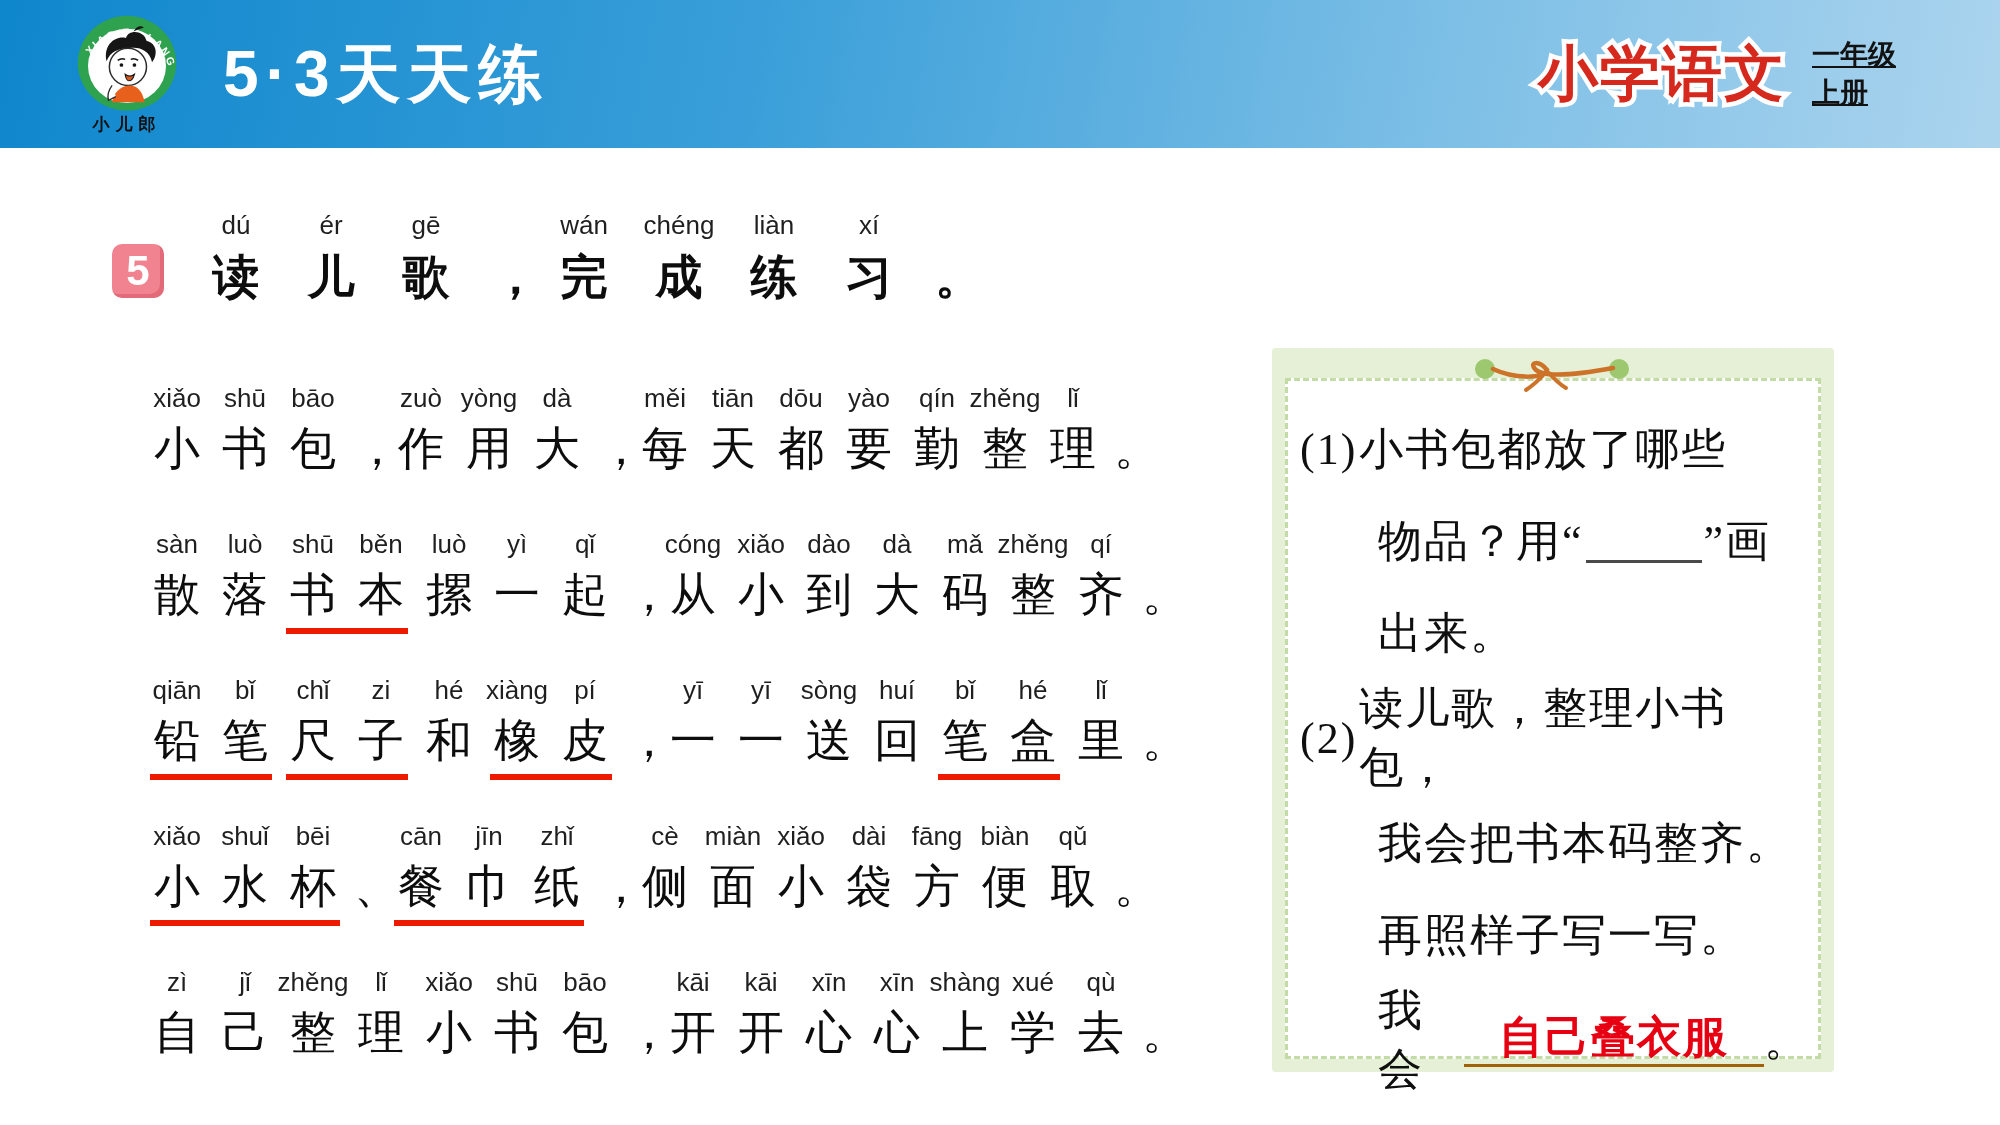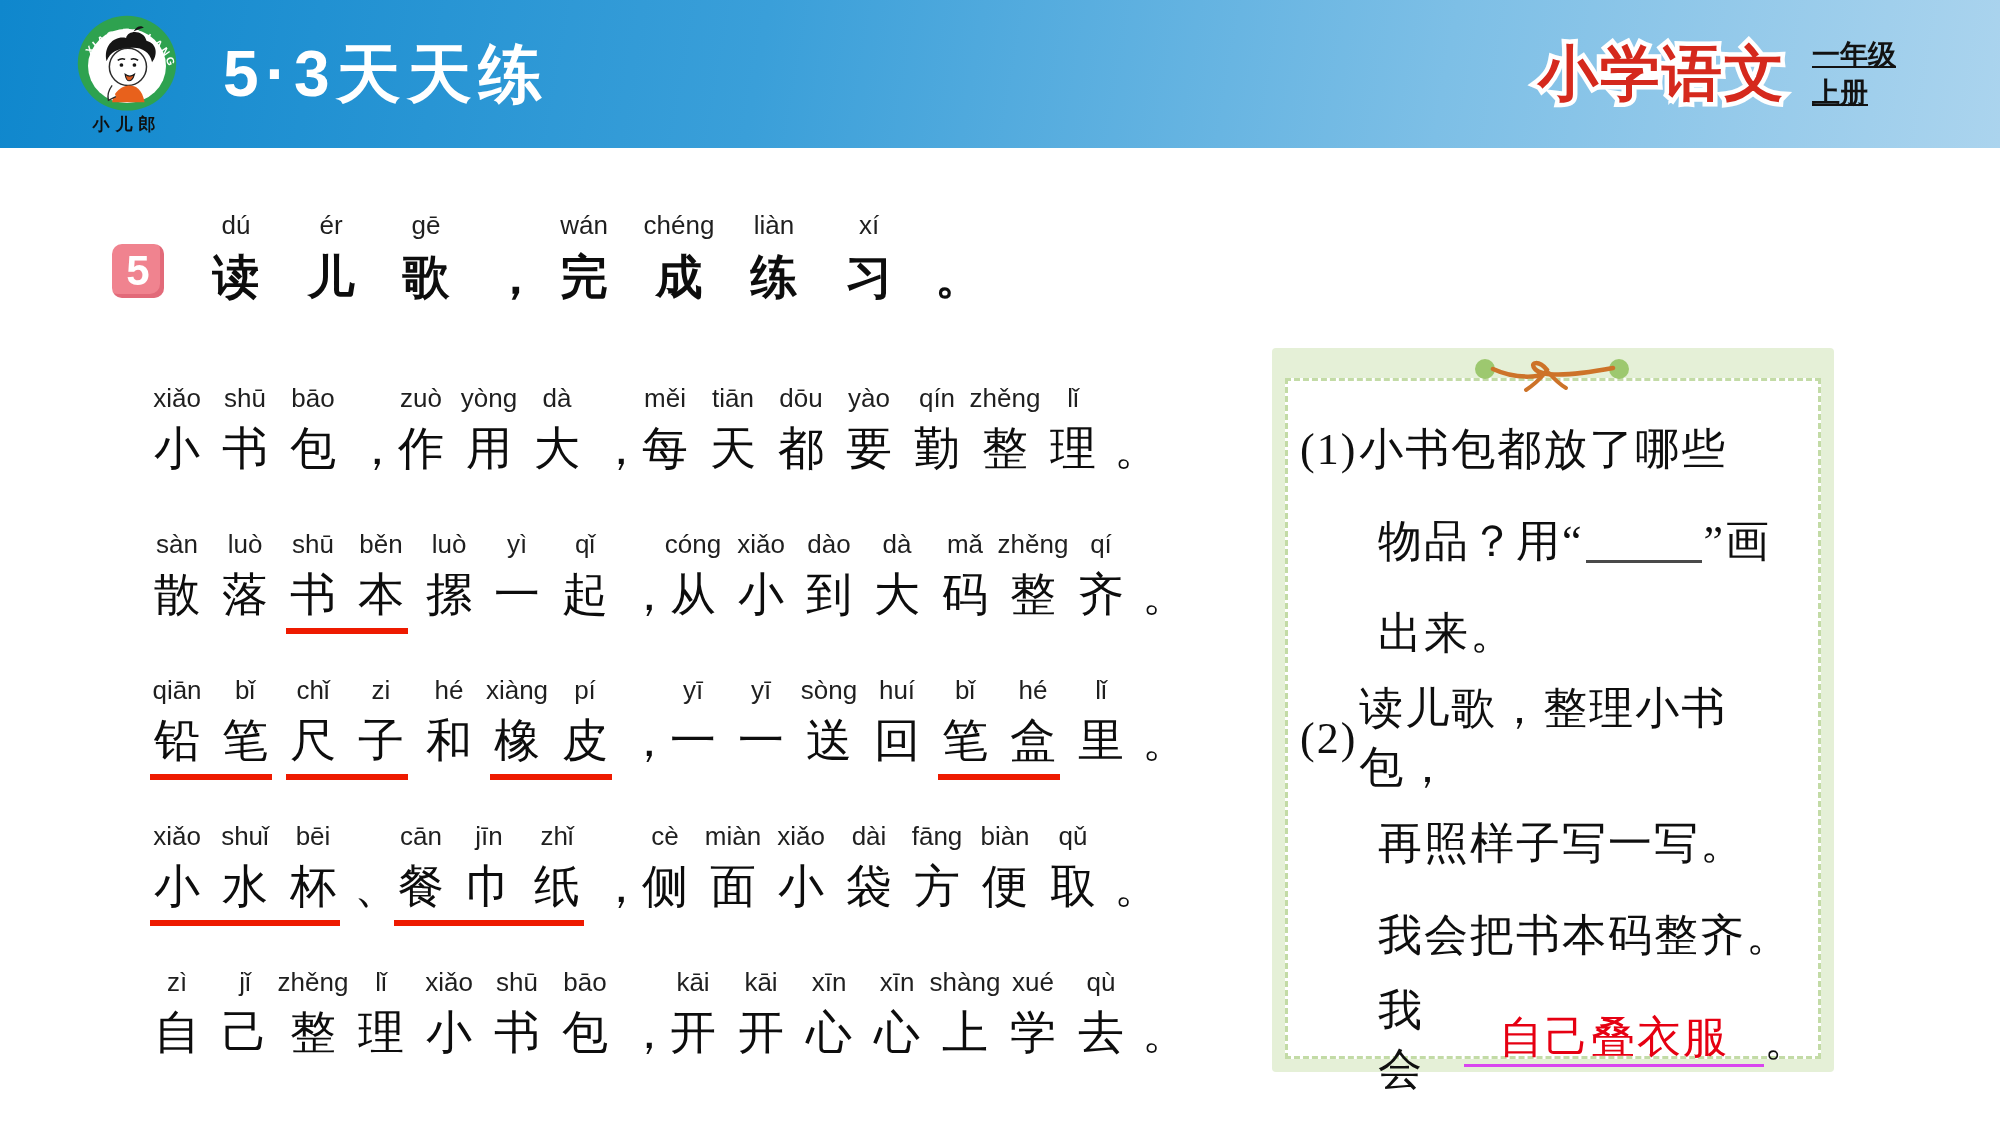--- a/index.html
+++ b/index.html
@@ -46,22 +46,22 @@
   
   .panel{position:absolute;left:1272px;top:348px;width:562px;height:724px;background:#e5f0d7;border-radius:4px;}
   .bow{position:absolute;top:2px;left:50%;transform:translateX(-50%);z-index:2;}
   .panel-inner{position:absolute;left:13px;right:13px;top:30px;bottom:13px;background:#ffffff;
     border:3px dashed #c3dba6;box-sizing:border-box;padding:22px 8px 6px 12px;}
   .prow{min-height:92px;display:flex;align-items:center;
     font-family:"Liberation Serif","DejaVu Serif",serif;font-size:44px;letter-spacing:2px;color:#0f0f0f;}
   .prow.indent{padding-left:78px;}
   .prow .pre{margin-right:2px;}
   .blank-quote{display:inline-block;width:116px;height:40px;border-bottom:3px solid #4a4a4a;margin:0 2px;}
-  .ans-line{display:inline-block;min-width:288px;border-bottom:3px solid #d946ef;text-align:center;
-    color:#e60012;font-weight:400;letter-spacing:2px;padding:0 6px;line-height:1.15;}
+  .ans-line{display:inline-block;min-width:288px;border-bottom:3px solid #a16207;text-align:center;
+    color:#e60012;font-weight:700;letter-spacing:2px;padding:0 6px;line-height:1.15;}
 </style>
 </head>
 <body>
 
 <div class="page">
 
   <header class="banner">
     <div class="logo-wrap">
       <svg width="112" height="104" viewBox="0 0 120 112">
         <ellipse cx="60" cy="54" rx="53" ry="51" fill="#2ea24f"></ellipse>
@@ -521,24 +521,24 @@
           <span>”画</span>
         </div>
         <div class="prow indent">
           <span>出来。</span>
         </div>
         <div class="prow">
           <span class="pre">(2)</span>
           <span>读儿歌，整理小书包，</span>
         </div>
         <div class="prow indent">
+          <span>我会把书本码整齐。</span>
+        </div>
+        <div class="prow indent">
           <span>再照样子写一写。</span>
-        </div>
-        <div class="prow indent">
-          <span>我会把书本码整齐。</span>
         </div>
         <div class="prow indent">
           <span>我会</span>
           <span class="ans-line" style="color: rgb(230, 0, 18);">自己叠衣服</span>
           <span>。</span>
         </div>
       </div>
   </aside>
 
 </div>

